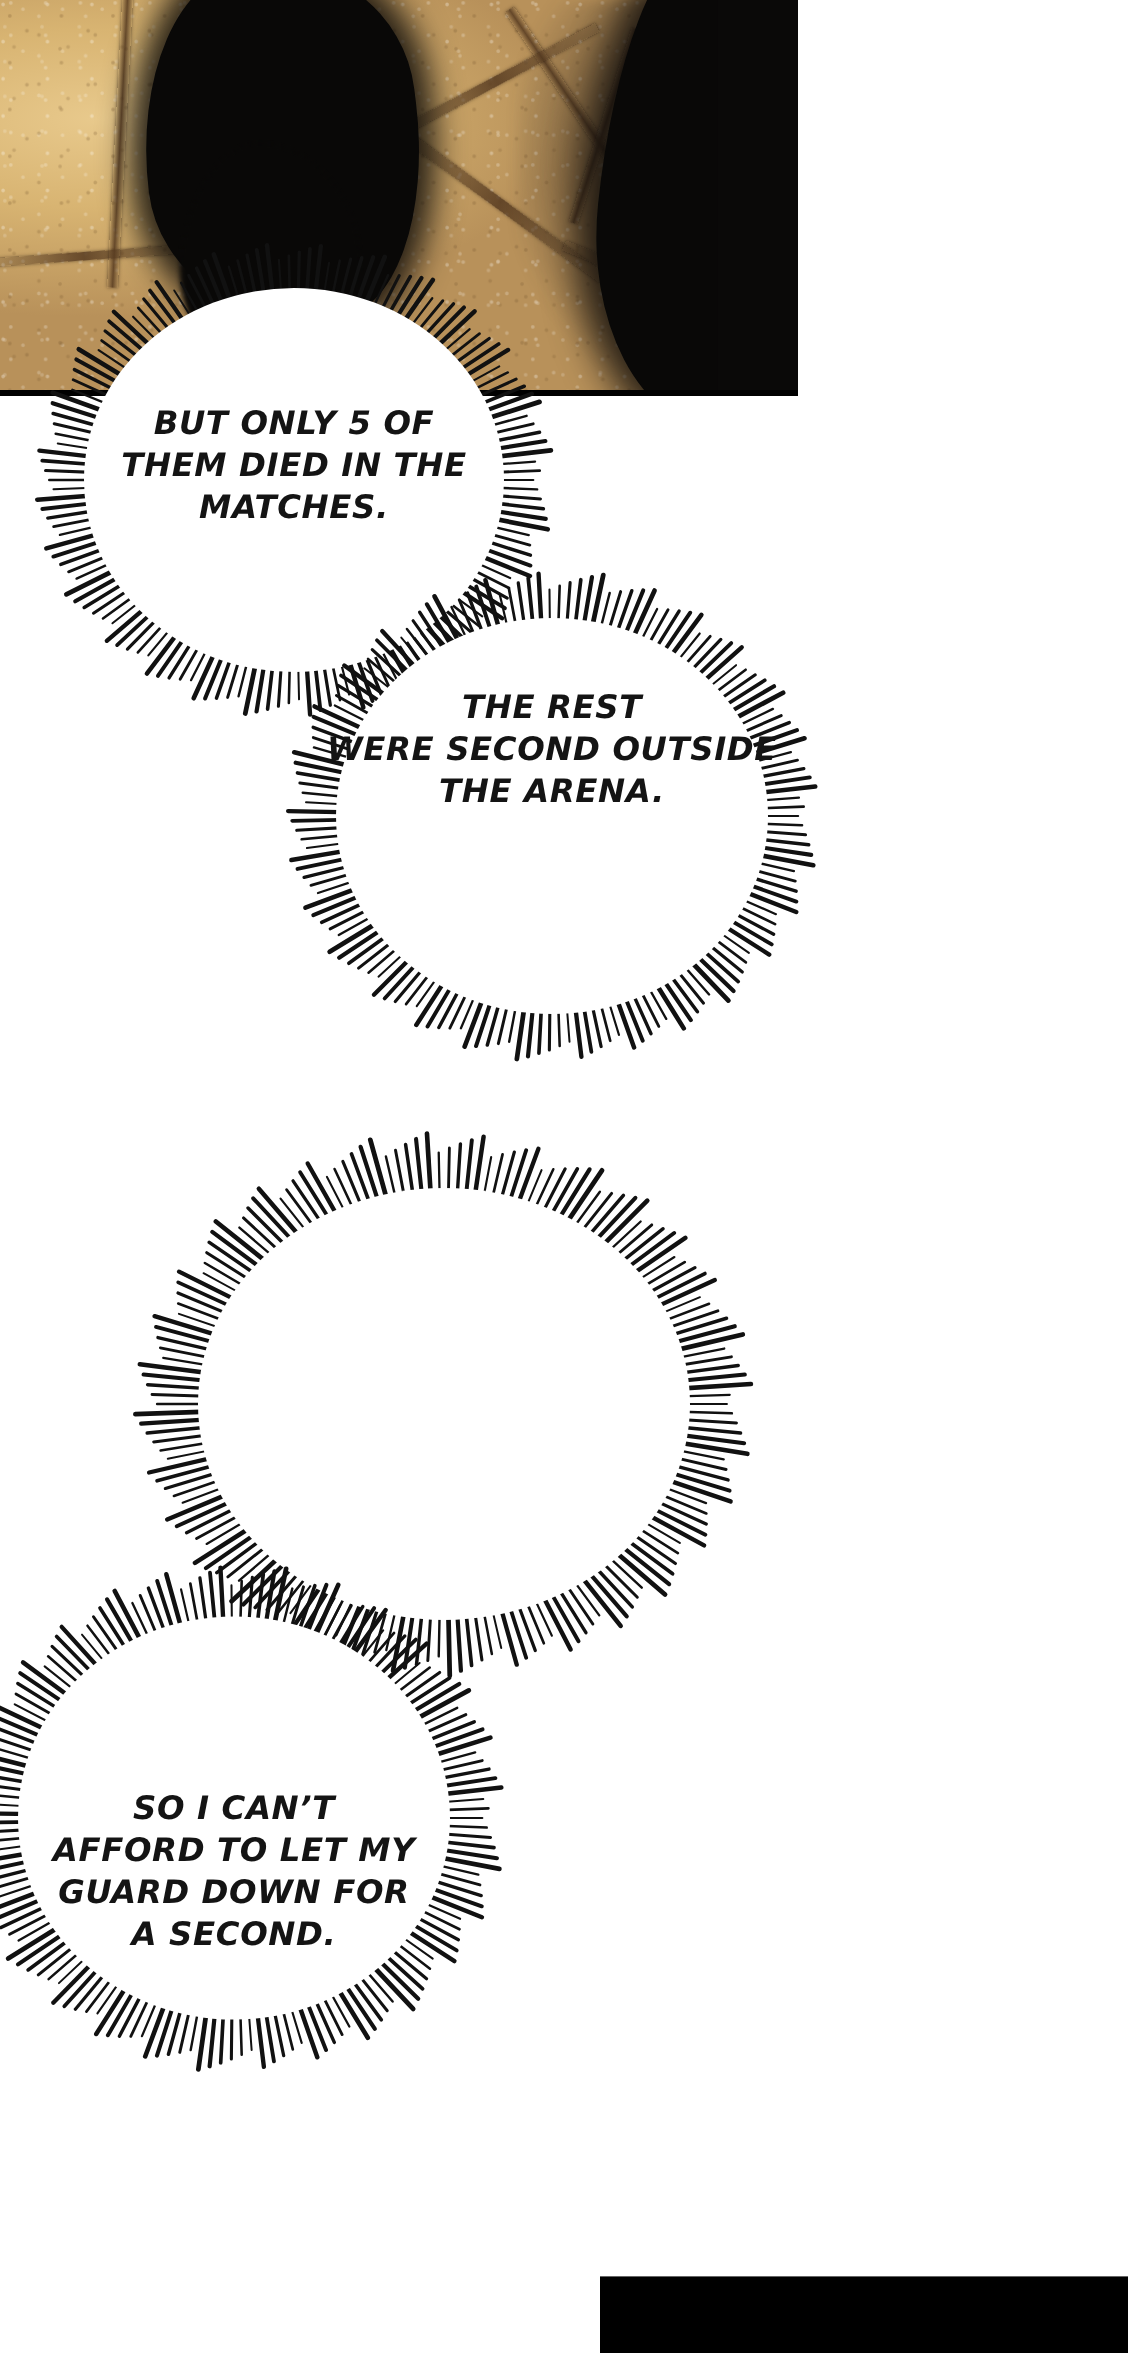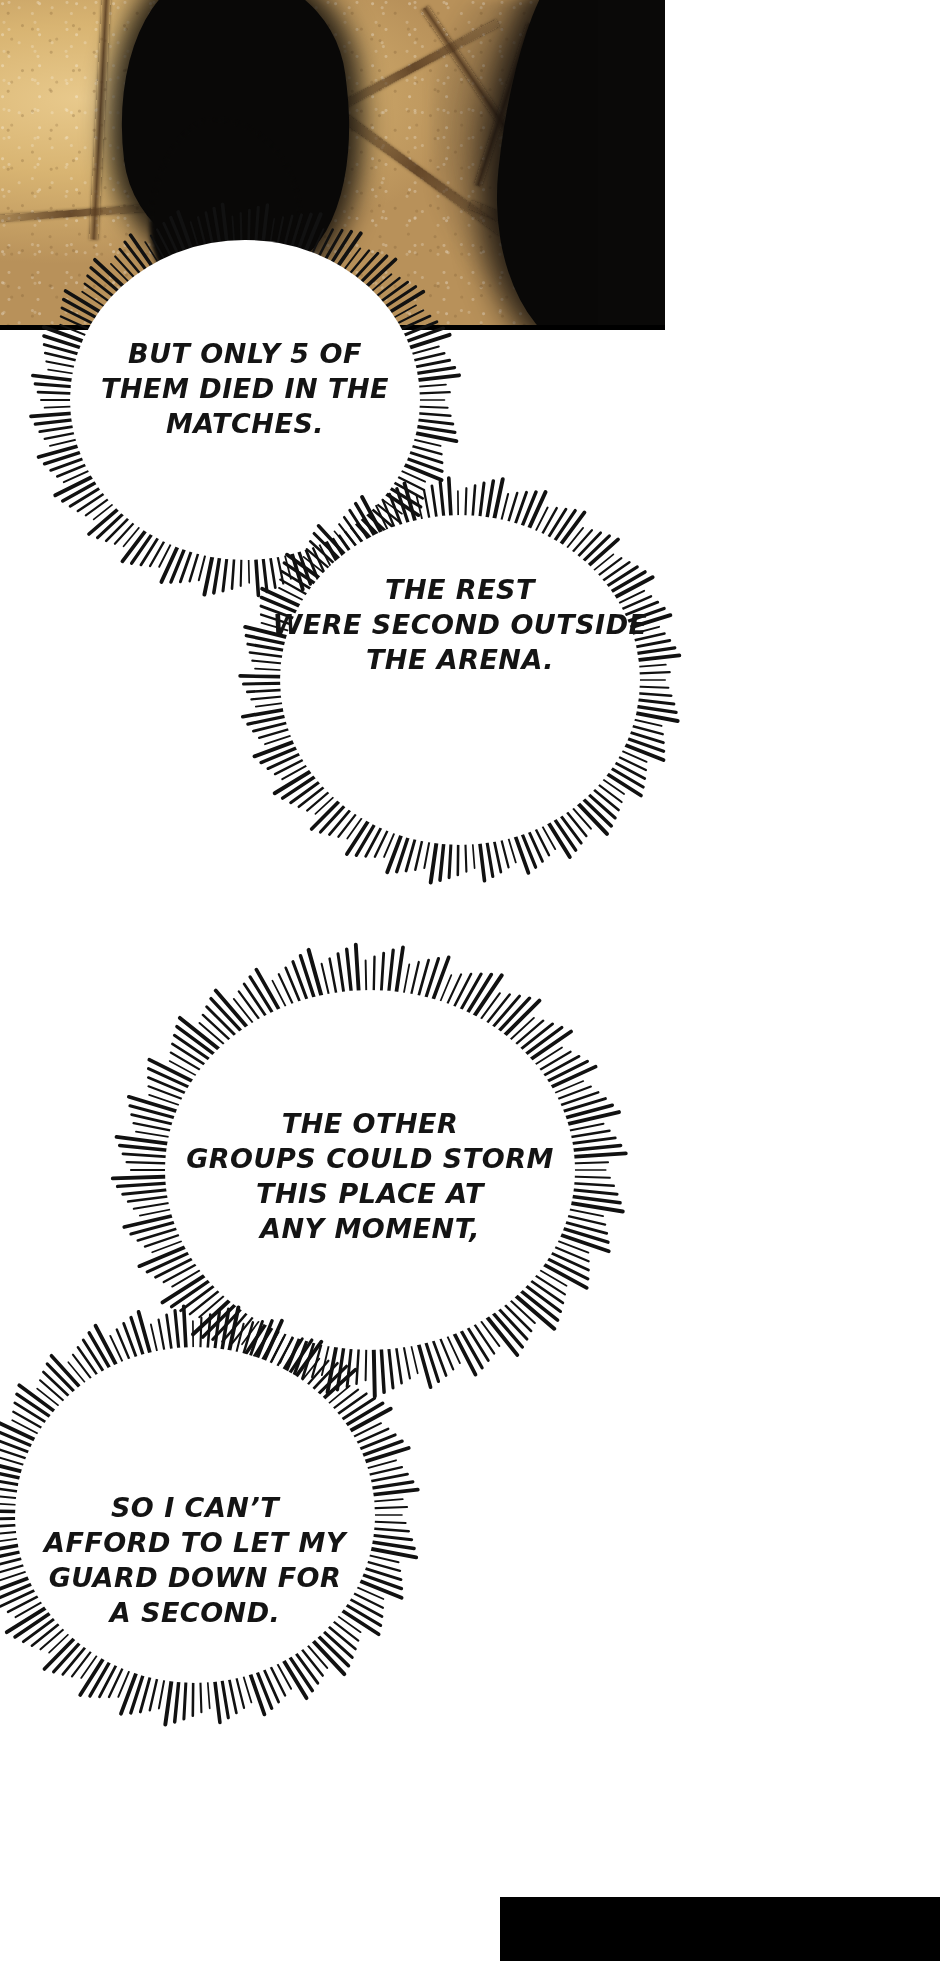--- a/index.html
+++ b/index.html
@@ -692,24 +692,20 @@
           <line x1="449.3" y1="187.2" x2="514.0" y2="172.1" stroke="#111111" stroke-width="3.93" stroke-linecap="round"></line>
           <line x1="451.0" y1="193.2" x2="498.5" y2="183.8" stroke="#111111" stroke-width="1.98" stroke-linecap="round"></line>
           <line x1="452.4" y1="199.2" x2="504.5" y2="190.7" stroke="#111111" stroke-width="2.44" stroke-linecap="round"></line>
           <line x1="453.6" y1="205.3" x2="510.2" y2="197.9" stroke="#111111" stroke-width="2.90" stroke-linecap="round"></line>
           <line x1="454.5" y1="211.5" x2="515.7" y2="205.5" stroke="#111111" stroke-width="3.35" stroke-linecap="round"></line>
           <line x1="455.1" y1="217.6" x2="520.8" y2="213.4" stroke="#111111" stroke-width="3.81" stroke-linecap="round"></line>
           <line x1="455.5" y1="223.8" x2="503.1" y2="222.3" stroke="#111111" stroke-width="1.86" stroke-linecap="round"></line>
         </g>
       <ellipse cx="265" cy="230" rx="205" ry="180" fill="#ffffff"></ellipse>
     </svg>
-    <div class="bubble-text">THE OTHER
-GROUPS COULD STORM
-THIS PLACE AT
-ANY MOMENT,</div>
   </div>
 
   <div class="bubble" id="bubble-4">
     <svg viewBox="0 0 470 430">
       <g class="spikes-4">
           <line x1="402.4" y1="215.0" x2="442.0" y2="215.0" stroke="#111111" stroke-width="1.60" stroke-linecap="round"></line>
           <line x1="402.3" y1="221.3" x2="445.6" y2="223.0" stroke="#111111" stroke-width="2.06" stroke-linecap="round"></line>
           <line x1="401.9" y1="227.7" x2="448.8" y2="231.2" stroke="#111111" stroke-width="2.51" stroke-linecap="round"></line>
           <line x1="401.2" y1="234.0" x2="451.7" y2="239.7" stroke="#111111" stroke-width="2.97" stroke-linecap="round"></line>
           <line x1="400.2" y1="240.2" x2="454.1" y2="248.5" stroke="#111111" stroke-width="3.42" stroke-linecap="round"></line>

